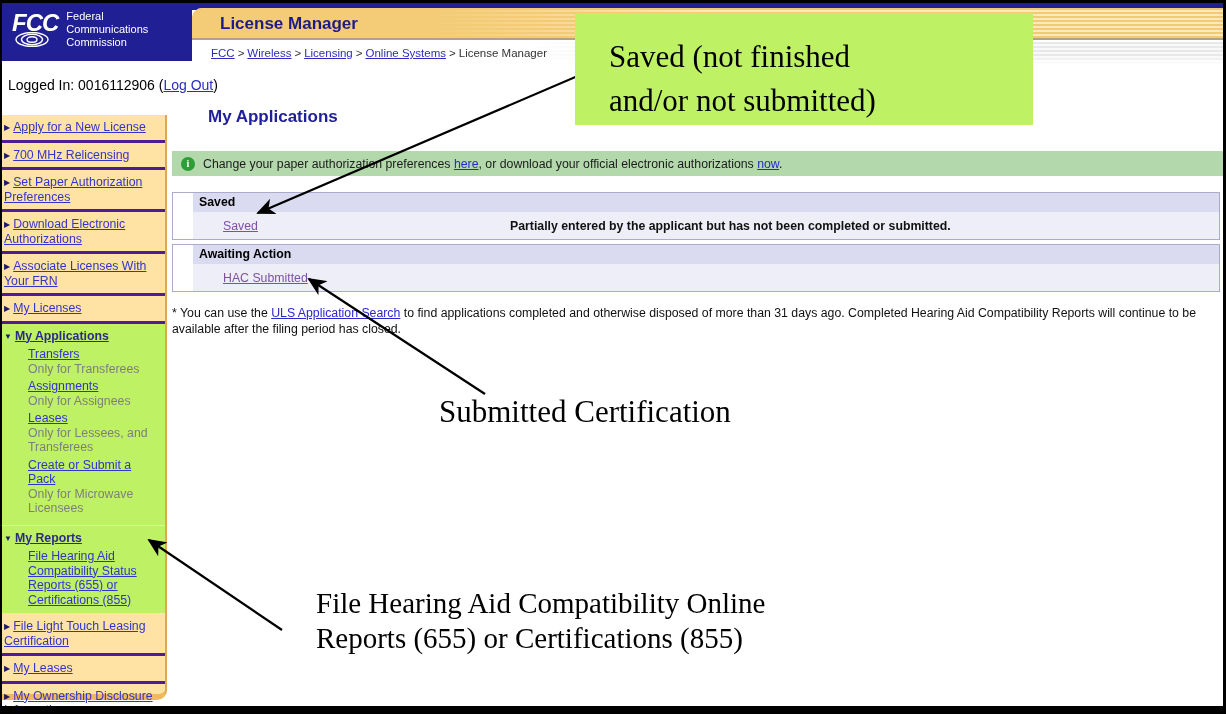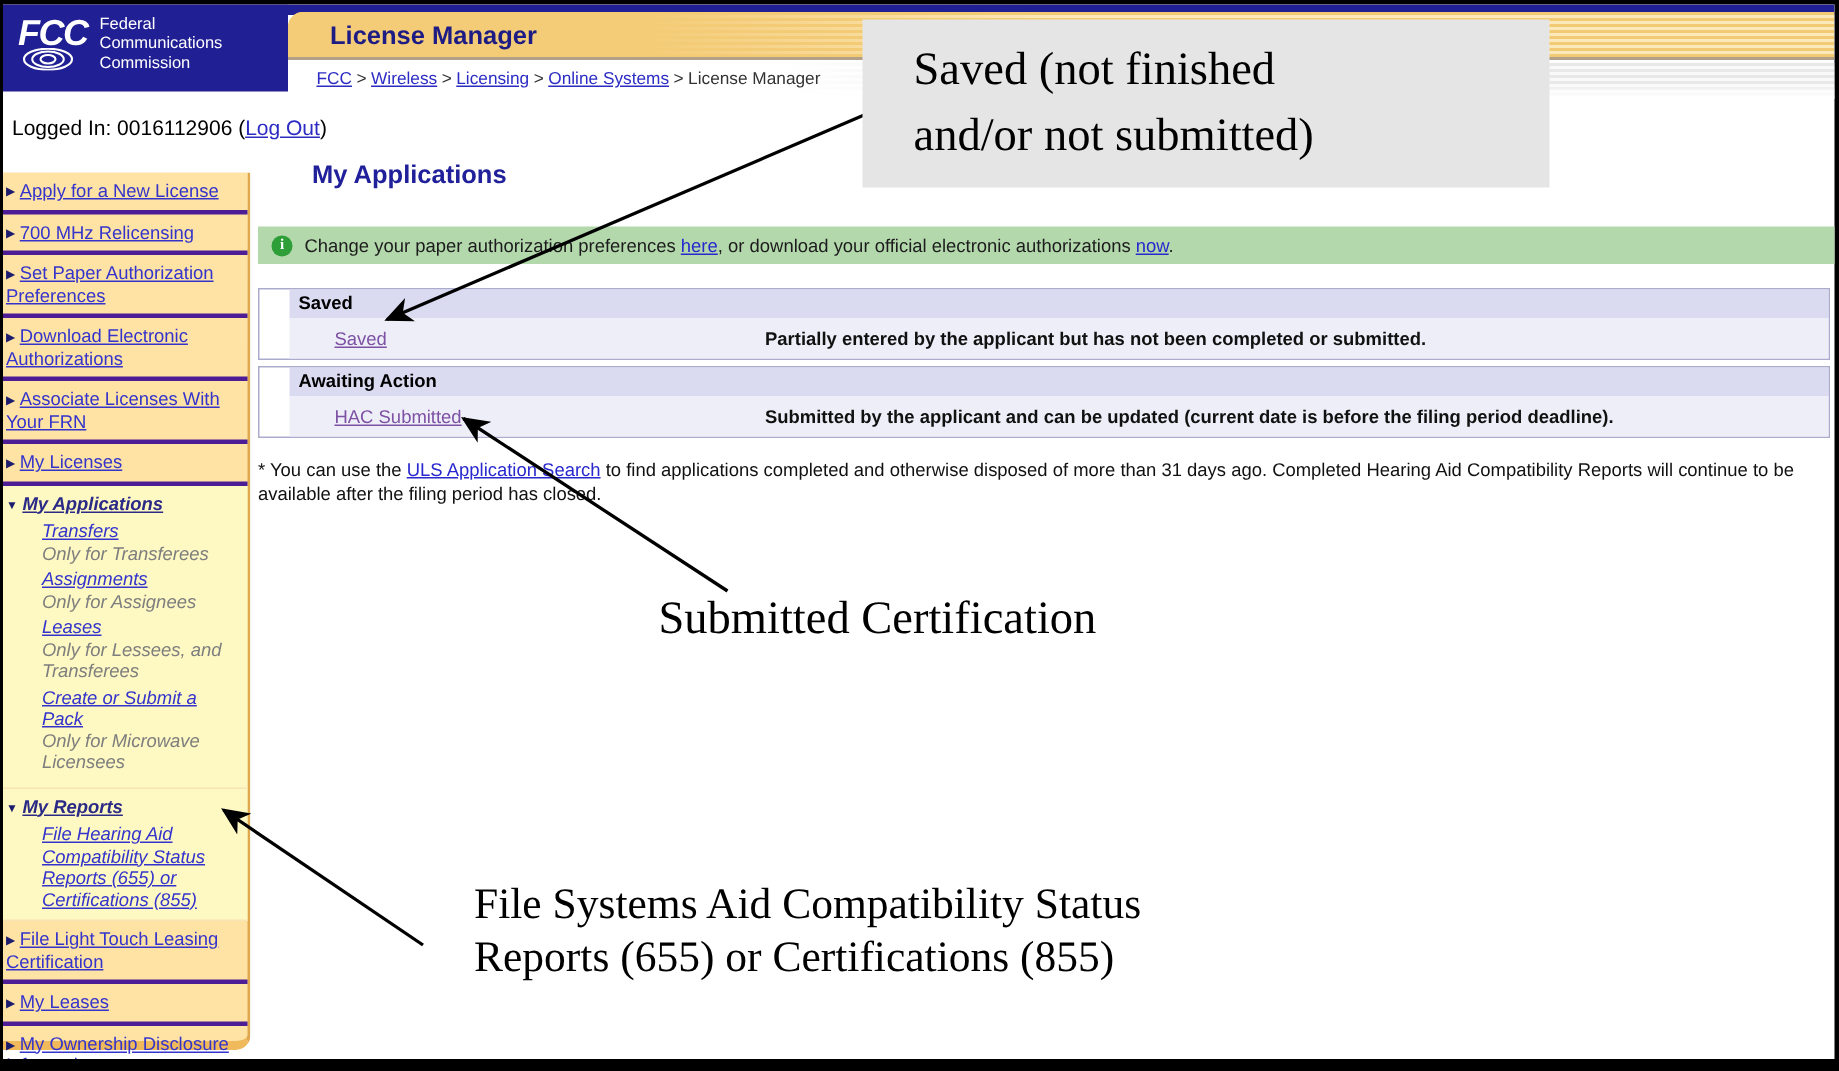--- a/index.html
+++ b/index.html
@@ -46,21 +46,21 @@
     background:#ffe3a4;
     border-right:2px solid #dfa850;
     border-bottom:6px solid #efb95c;
     border-bottom-right-radius:10px;
     font-size:12.3px; line-height:1.18;
   }
   .sb-item { padding:5px 3px 5px 2px; border-bottom:3px solid #4c1d95; }
   .sb-item:last-child { border-bottom:none; }
   .tri { color:#1c1c6e; font-size:8px; vertical-align:1px; padding-right:3px; }
   .sb-item a, .sb-sub a { color:#3434cc; text-decoration:underline; cursor:pointer; }
-  .sb-section { background:#fef9c3; border-bottom:1px solid #f7e4b4; padding:5px 3px 6px 2px;font-style:italic; }
+  .sb-section { background:#bef264; border-bottom:1px solid #f7e4b4; padding:5px 3px 6px 2px; }
   .sb-section .head a { color:#2b2a86; font-weight:bold; text-decoration:underline; cursor:pointer; }
   .sb-sub { padding:4px 2px 0 24px; }
   .sb-sub .note { color:#7e7e7e; padding-bottom:3px; }
 
   
   .page-title { position:absolute; left:206px; top:104px; font-size:17px; font-weight:bold; color:#20209a; }
   .infobar {
     position:absolute; left:170px; top:148px; width:1052px; height:25px;
     background:#b3d8ac; display:flex; align-items:center; gap:8px; padding-left:9px;
     font-size:12.3px; color:#1c1c1c;
@@ -77,23 +77,23 @@
   .tbl-row { background:#eeeef8; display:flex; align-items:center; min-height:27px; font-size:12.3px; }
   .tbl-link-cell { width:317px; padding-left:30px; }
   .tbl-row a { color:#7d51a4; text-decoration:underline; cursor:pointer; }
   .tbl-desc { color:#111;font-weight:bold; }
   .footnote { position:absolute; left:170px; top:303px; width:1040px; font-size:12.3px; color:#111; line-height:1.3; }
   .footnote a { color:#2828ce; text-decoration:underline; cursor:pointer; }
 
   
   .arrow-layer { position:absolute; left:0; top:0; width:1226px; height:714px; z-index:5; pointer-events:none; }
   .callout-box {
-    position:absolute; left:573px; top:10px; width:458px; height:112px; background:#e5e5e5; z-index:6;
+    position:absolute; left:573px; top:10px; width:458px; height:112px; background:#bef264; z-index:6;
     font-family:"Liberation Serif", serif; font-size:31px; color:#000;
-    padding:11px 0 0 34px; line-height:1.42;
+    padding:22px 0 0 34px; line-height:1.42;
   }
   .annotation-2 {
     position:absolute; left:437px; top:391px; z-index:6;
     font-family:"Liberation Serif", serif; font-size:31px; color:#000;
   }
   .annotation-3 {
     position:absolute; left:314px; top:583px; z-index:6;
     font-family:"Liberation Serif", serif; font-size:29px; color:#000; line-height:1.22;
   }
 </style>
@@ -180,21 +180,20 @@
       <div class="tbl-head">Saved</div>
       <div class="tbl-row">
         <div class="tbl-link-cell"><a>Saved</a></div>
         <div class="tbl-desc">Partially entered by the applicant but has not been completed or submitted.</div>
       </div>
     </div>
     <div class="tbl-section">
       <div class="tbl-head">Awaiting Action</div>
       <div class="tbl-row">
         <div class="tbl-link-cell"><a>HAC Submitted</a></div>
-        <div class="tbl-desc">Submitted by the applicant and can be updated (current date is before the filing period deadline).</div>
       </div>
     </div>
   </div>
 
   <div class="footnote">
     <span>* You can use the </span><a>ULS Application Search</a><span> to find applications completed and otherwise disposed of more than 31 days ago. Completed Hearing Aid Compatibility Reports will continue to be available after the filing period has closed.</span>
   </div>
 
   <svg class="arrow-layer" width="1226" height="714" viewBox="0 0 1226 714">
     <defs>
@@ -206,17 +205,17 @@
     <line x1="483" y1="391" x2="307" y2="276" stroke="#000" stroke-width="2.2" marker-end="url(#ah)"></line>
     <line x1="280" y1="627" x2="147" y2="537" stroke="#000" stroke-width="2.2" marker-end="url(#ah)"></line>
   </svg>
 
   <div class="callout-box">
     <div>Saved (not finished</div>
     <div>and/or not submitted)</div>
   </div>
   <div class="annotation-2">Submitted Certification</div>
   <div class="annotation-3">
-    <div>File Systems Aid Compatibility Status</div>
+    <div>File Hearing Aid Compatibility Online</div>
     <div>Reports (655) or Certifications (855)</div>
   </div>
 
 </div>
 
 </body></html>

